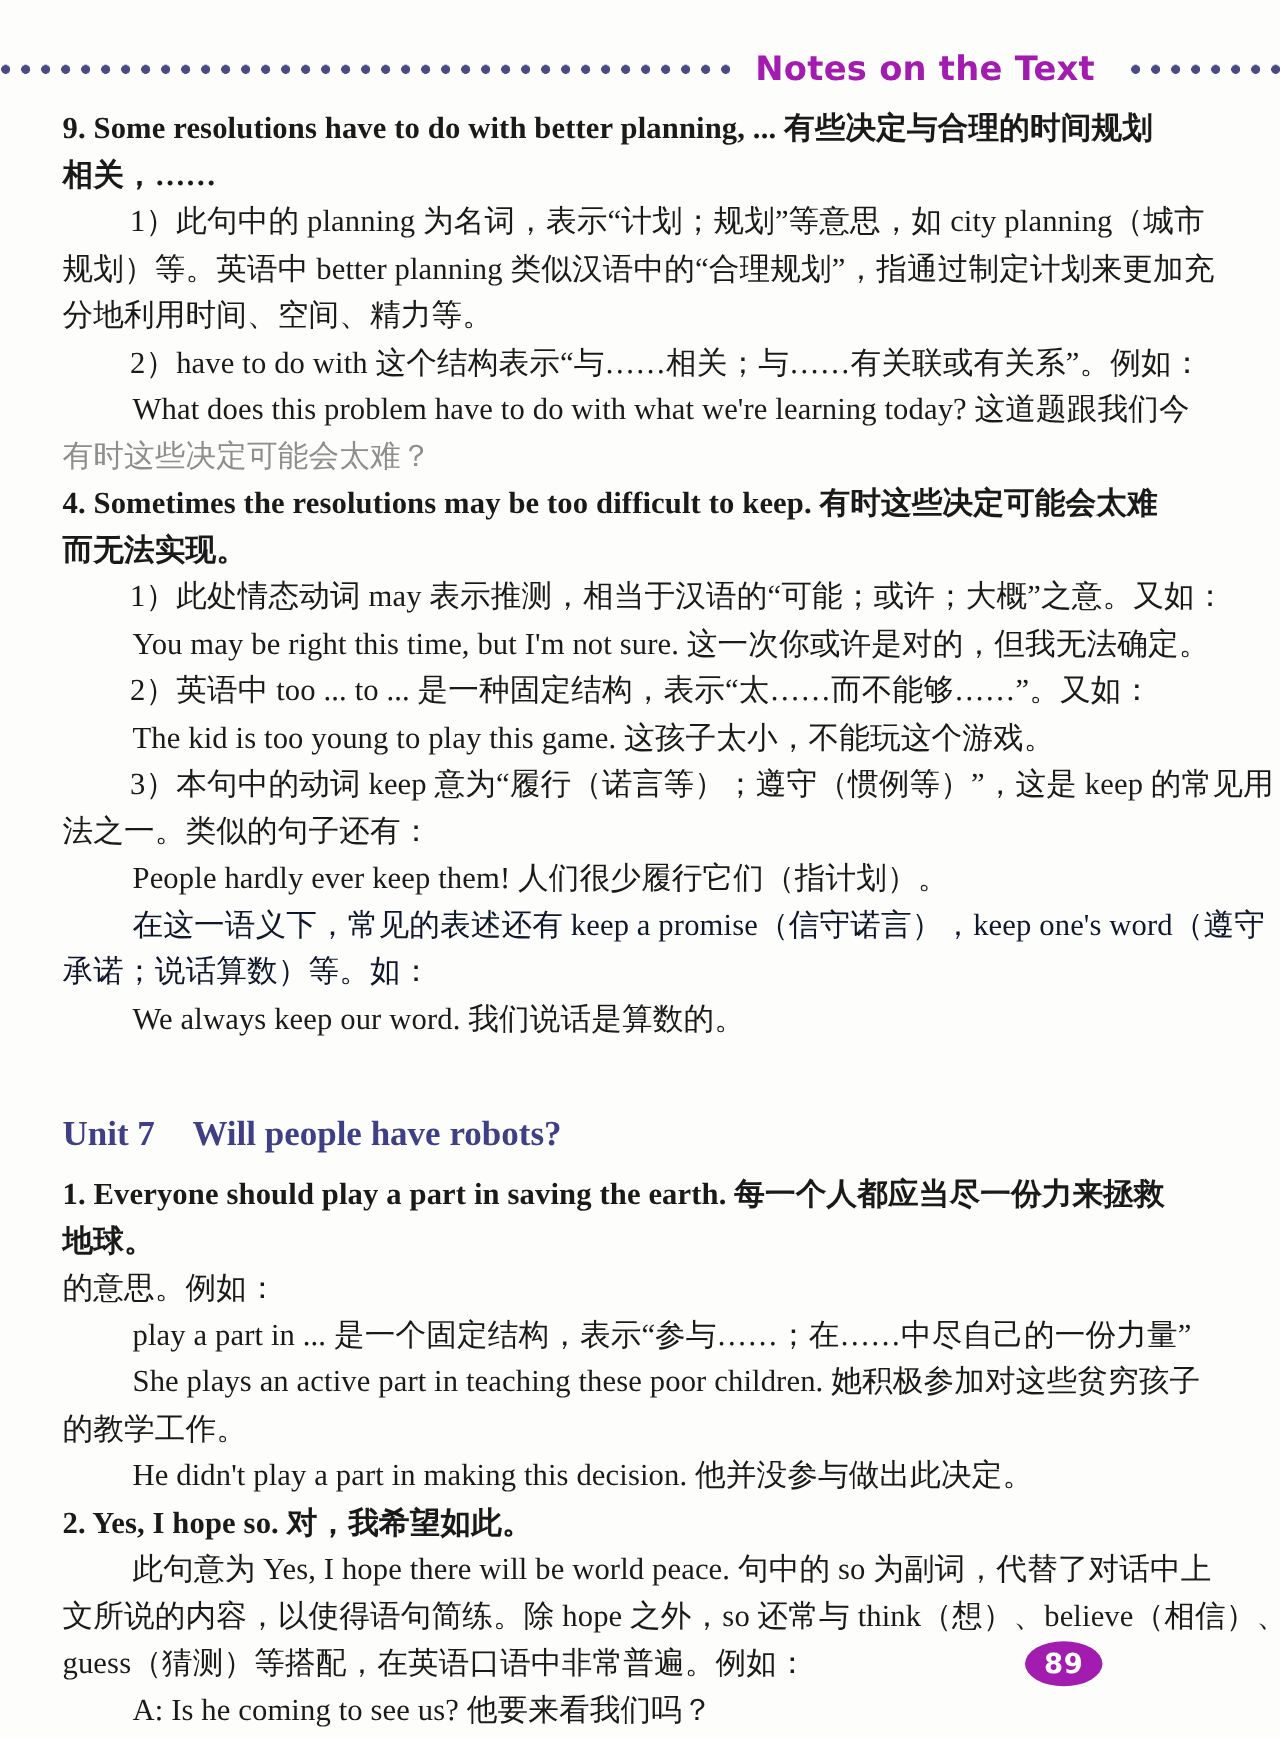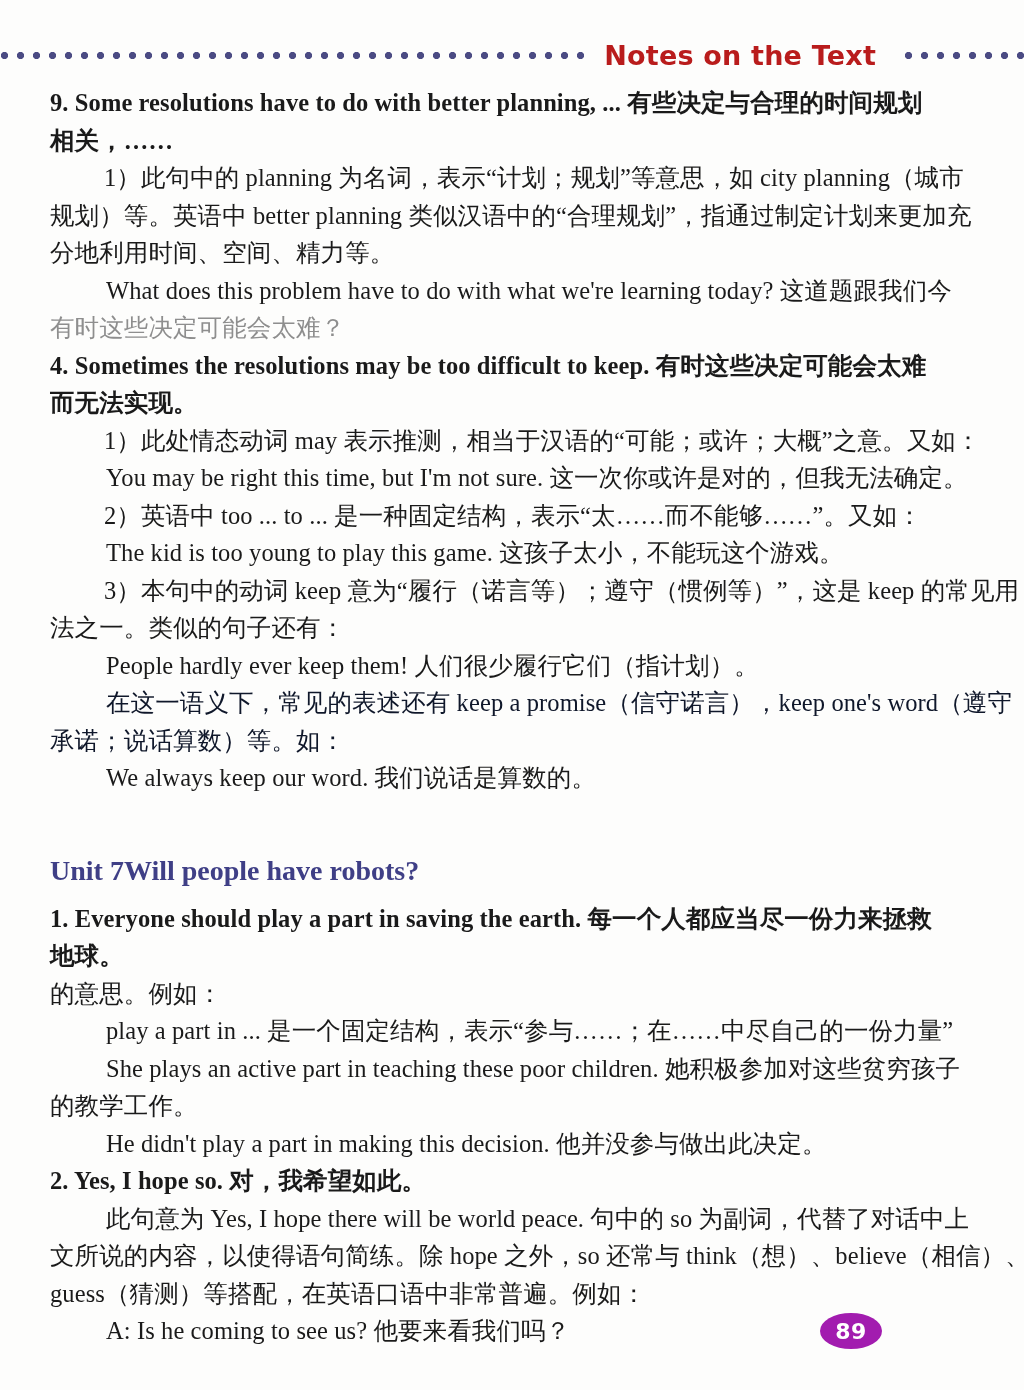--- a/index.html
+++ b/index.html
@@ -45,21 +45,21 @@
     flex: 0 0 120px;
     margin-left: 14px;
   }
   .header-title {
     flex: 0 0 auto;
     padding: 0 14px 0 16px;
     font-family: "DejaVu Sans", "Liberation Sans", sans-serif;
     font-weight: bold;
     font-size: 27px;
     letter-spacing: 0.2px;
-    color: #b91c1c;
+    color: #a21caf;
     white-space: nowrap;
     line-height: 1;
   }
 
   
   .content {
     position: absolute;
     left: 50px;
     top: 84px;
     width: 924px;
@@ -81,21 +81,21 @@
   .gap-lg { height: 54px; }
 
   
   .unit-heading {
     font-size: 28px;
     line-height: 40px;
     font-weight: bold;
     color: #3f3f86;
     white-space: nowrap;
   }
-  .unit-heading .unit-no { }
+  .unit-heading .unit-no { margin-right: 30px; }
 
   
   .page-badge {
     position: absolute;
     left: 820px;
     top: 1313px;
     width: 62px;
     height: 36px;
     border-radius: 50%;
     background: #a21caf;
@@ -122,20 +122,21 @@
 
   <div class="content">
 
     <div class="ln b">9.  Some resolutions have to do with better planning, ... 有些决定与合理的时间规划</div>
     <div class="ln b">相关，……</div>
 
     <div class="ln ind">1）此句中的 planning 为名词，表示“计划；规划”等意思，如 city planning（城市</div>
     <div class="ln">规划）等。英语中 better planning 类似汉语中的“合理规划”，指通过制定计划来更加充</div>
     <div class="ln">分地利用时间、空间、精力等。</div>
 
+    <div class="ln ind">2）have to do with 这个结构表示“与……相关；与……有关联或有关系”。例如：</div>
     <div class="ln ind2">What does this problem have to do with what we're learning today? 这道题跟我们今</div>
     <div class="ln faint">有时这些决定可能会太难？</div>
 
     <div class="ln b">4.  Sometimes the resolutions may be too difficult to keep. 有时这些决定可能会太难</div>
     <div class="ln b">而无法实现。</div>
 
     <div class="ln ind">1）此处情态动词 may 表示推测，相当于汉语的“可能；或许；大概”之意。又如：</div>
     <div class="ln ind2">You may be right this time, but I'm not sure. 这一次你或许是对的，但我无法确定。</div>
 
     <div class="ln ind">2）英语中 too ... to ... 是一种固定结构，表示“太……而不能够……”。又如：</div>

